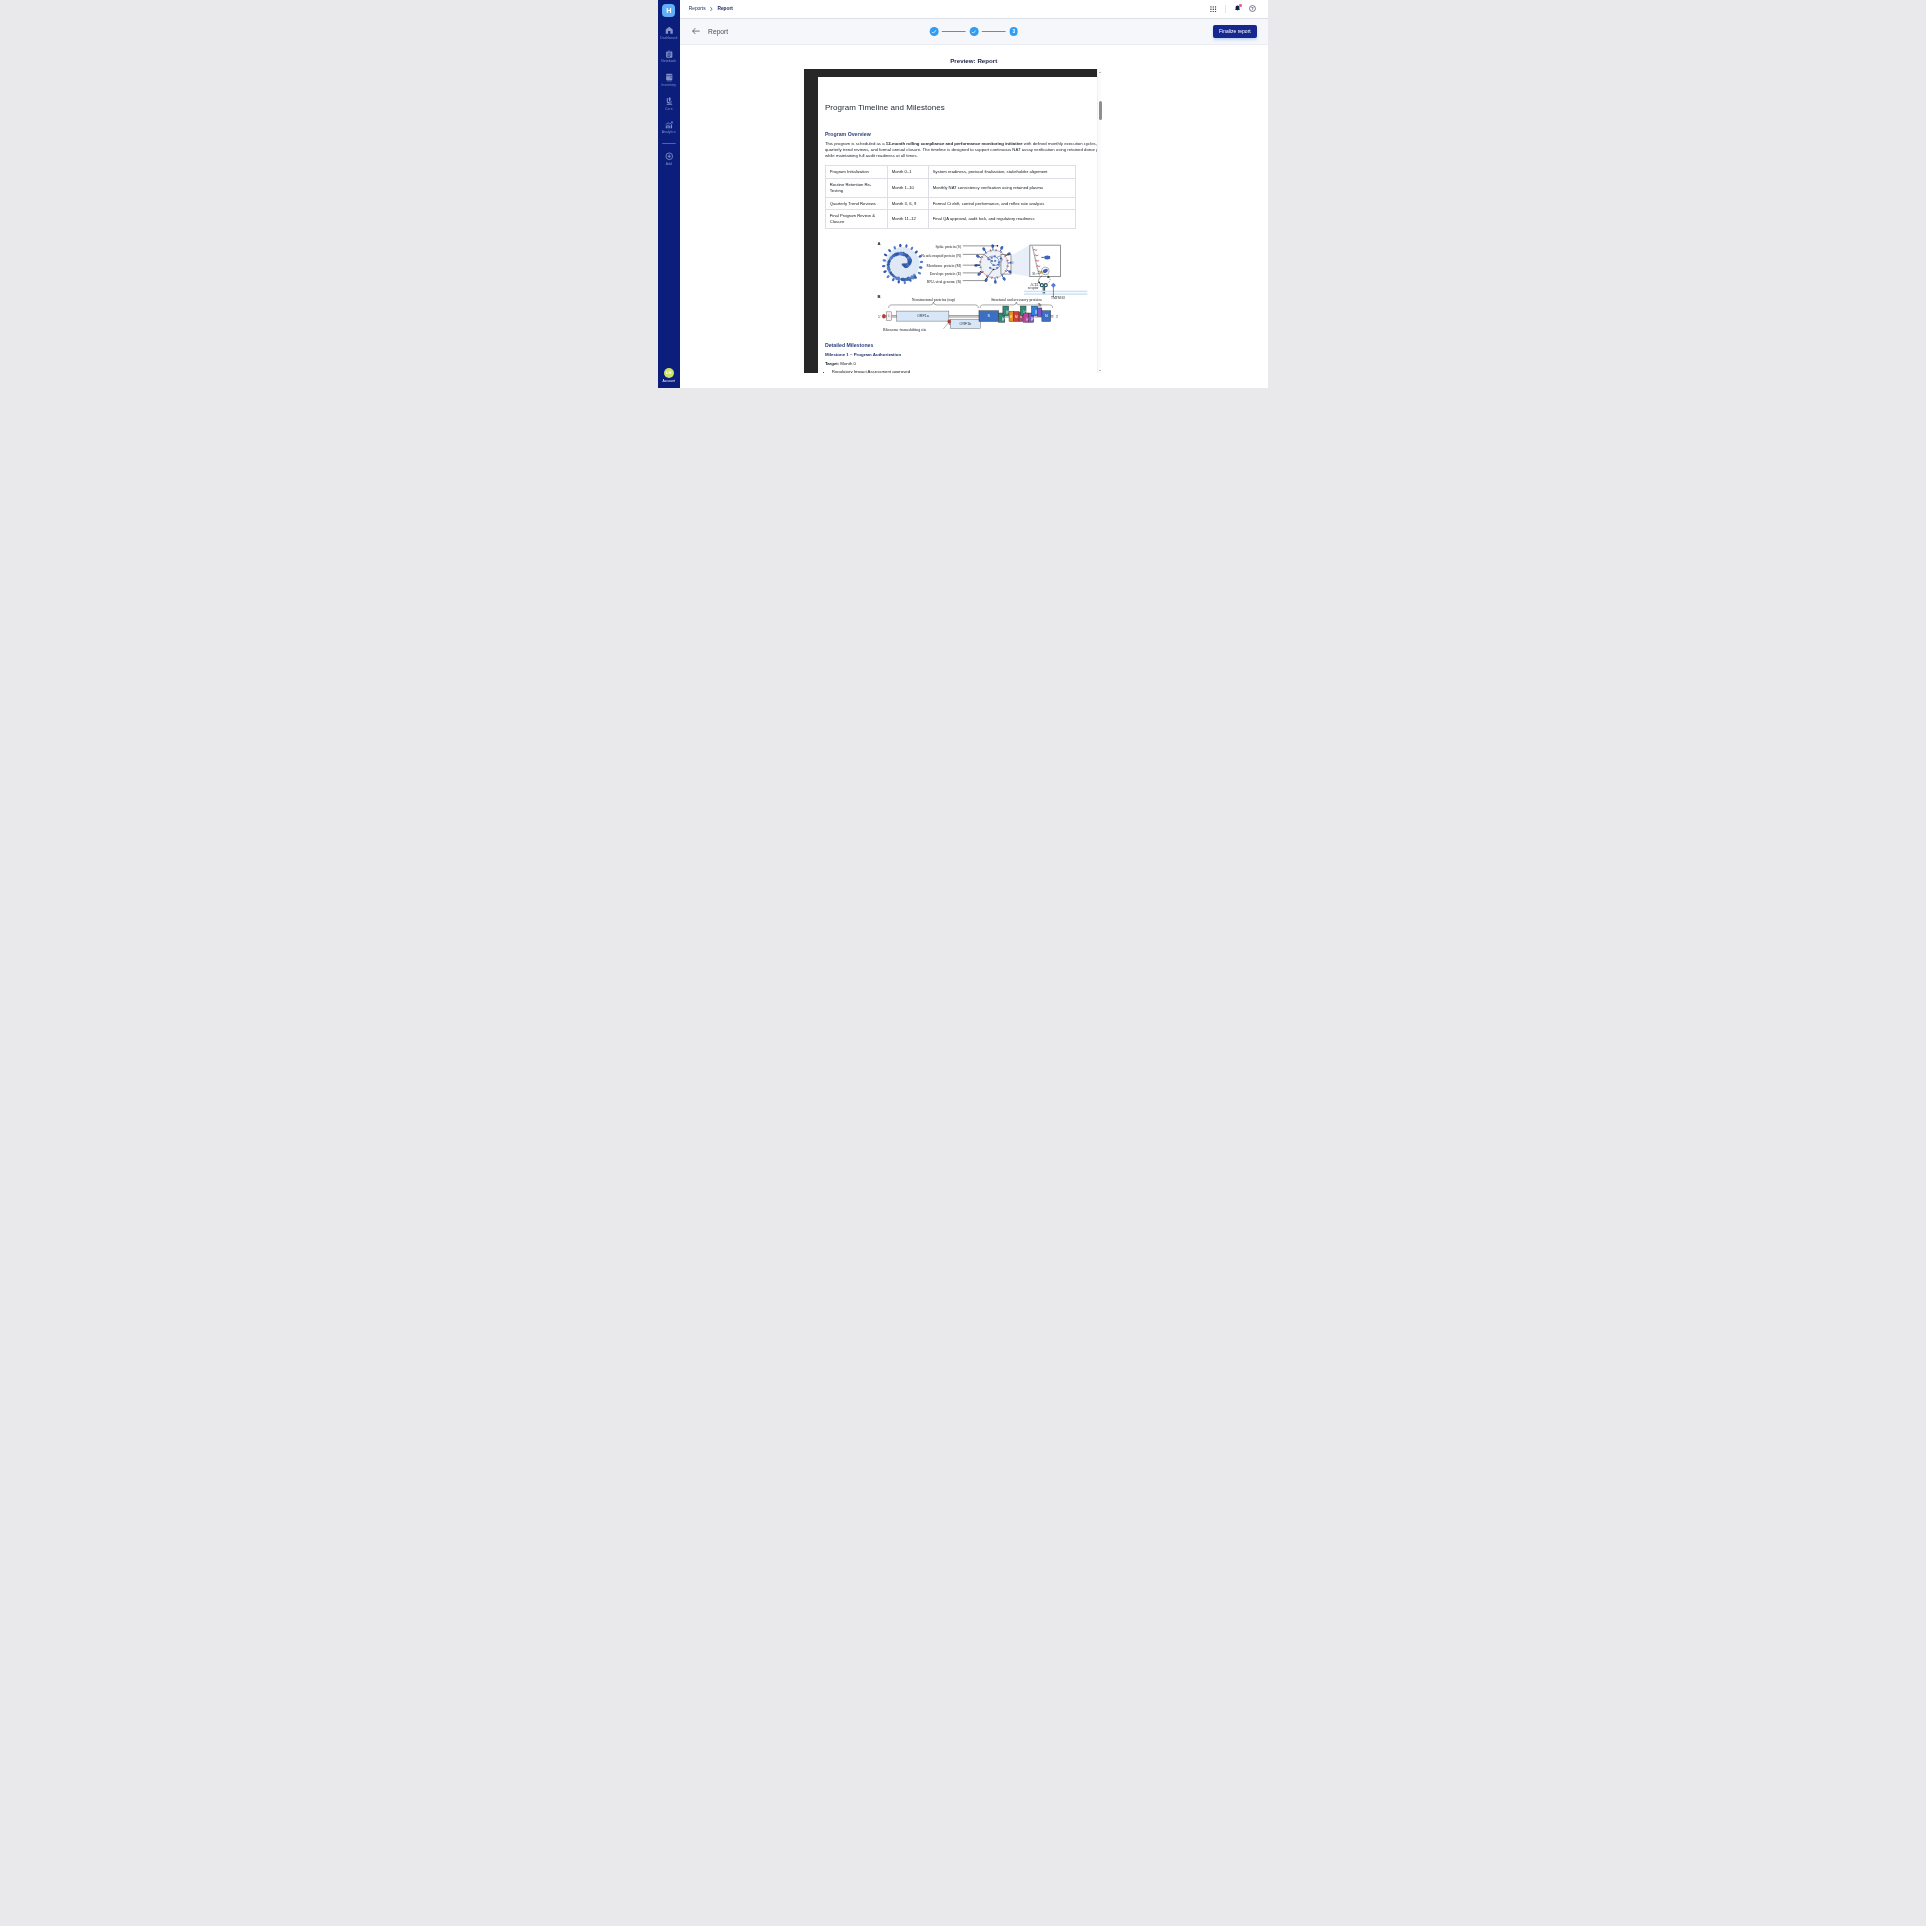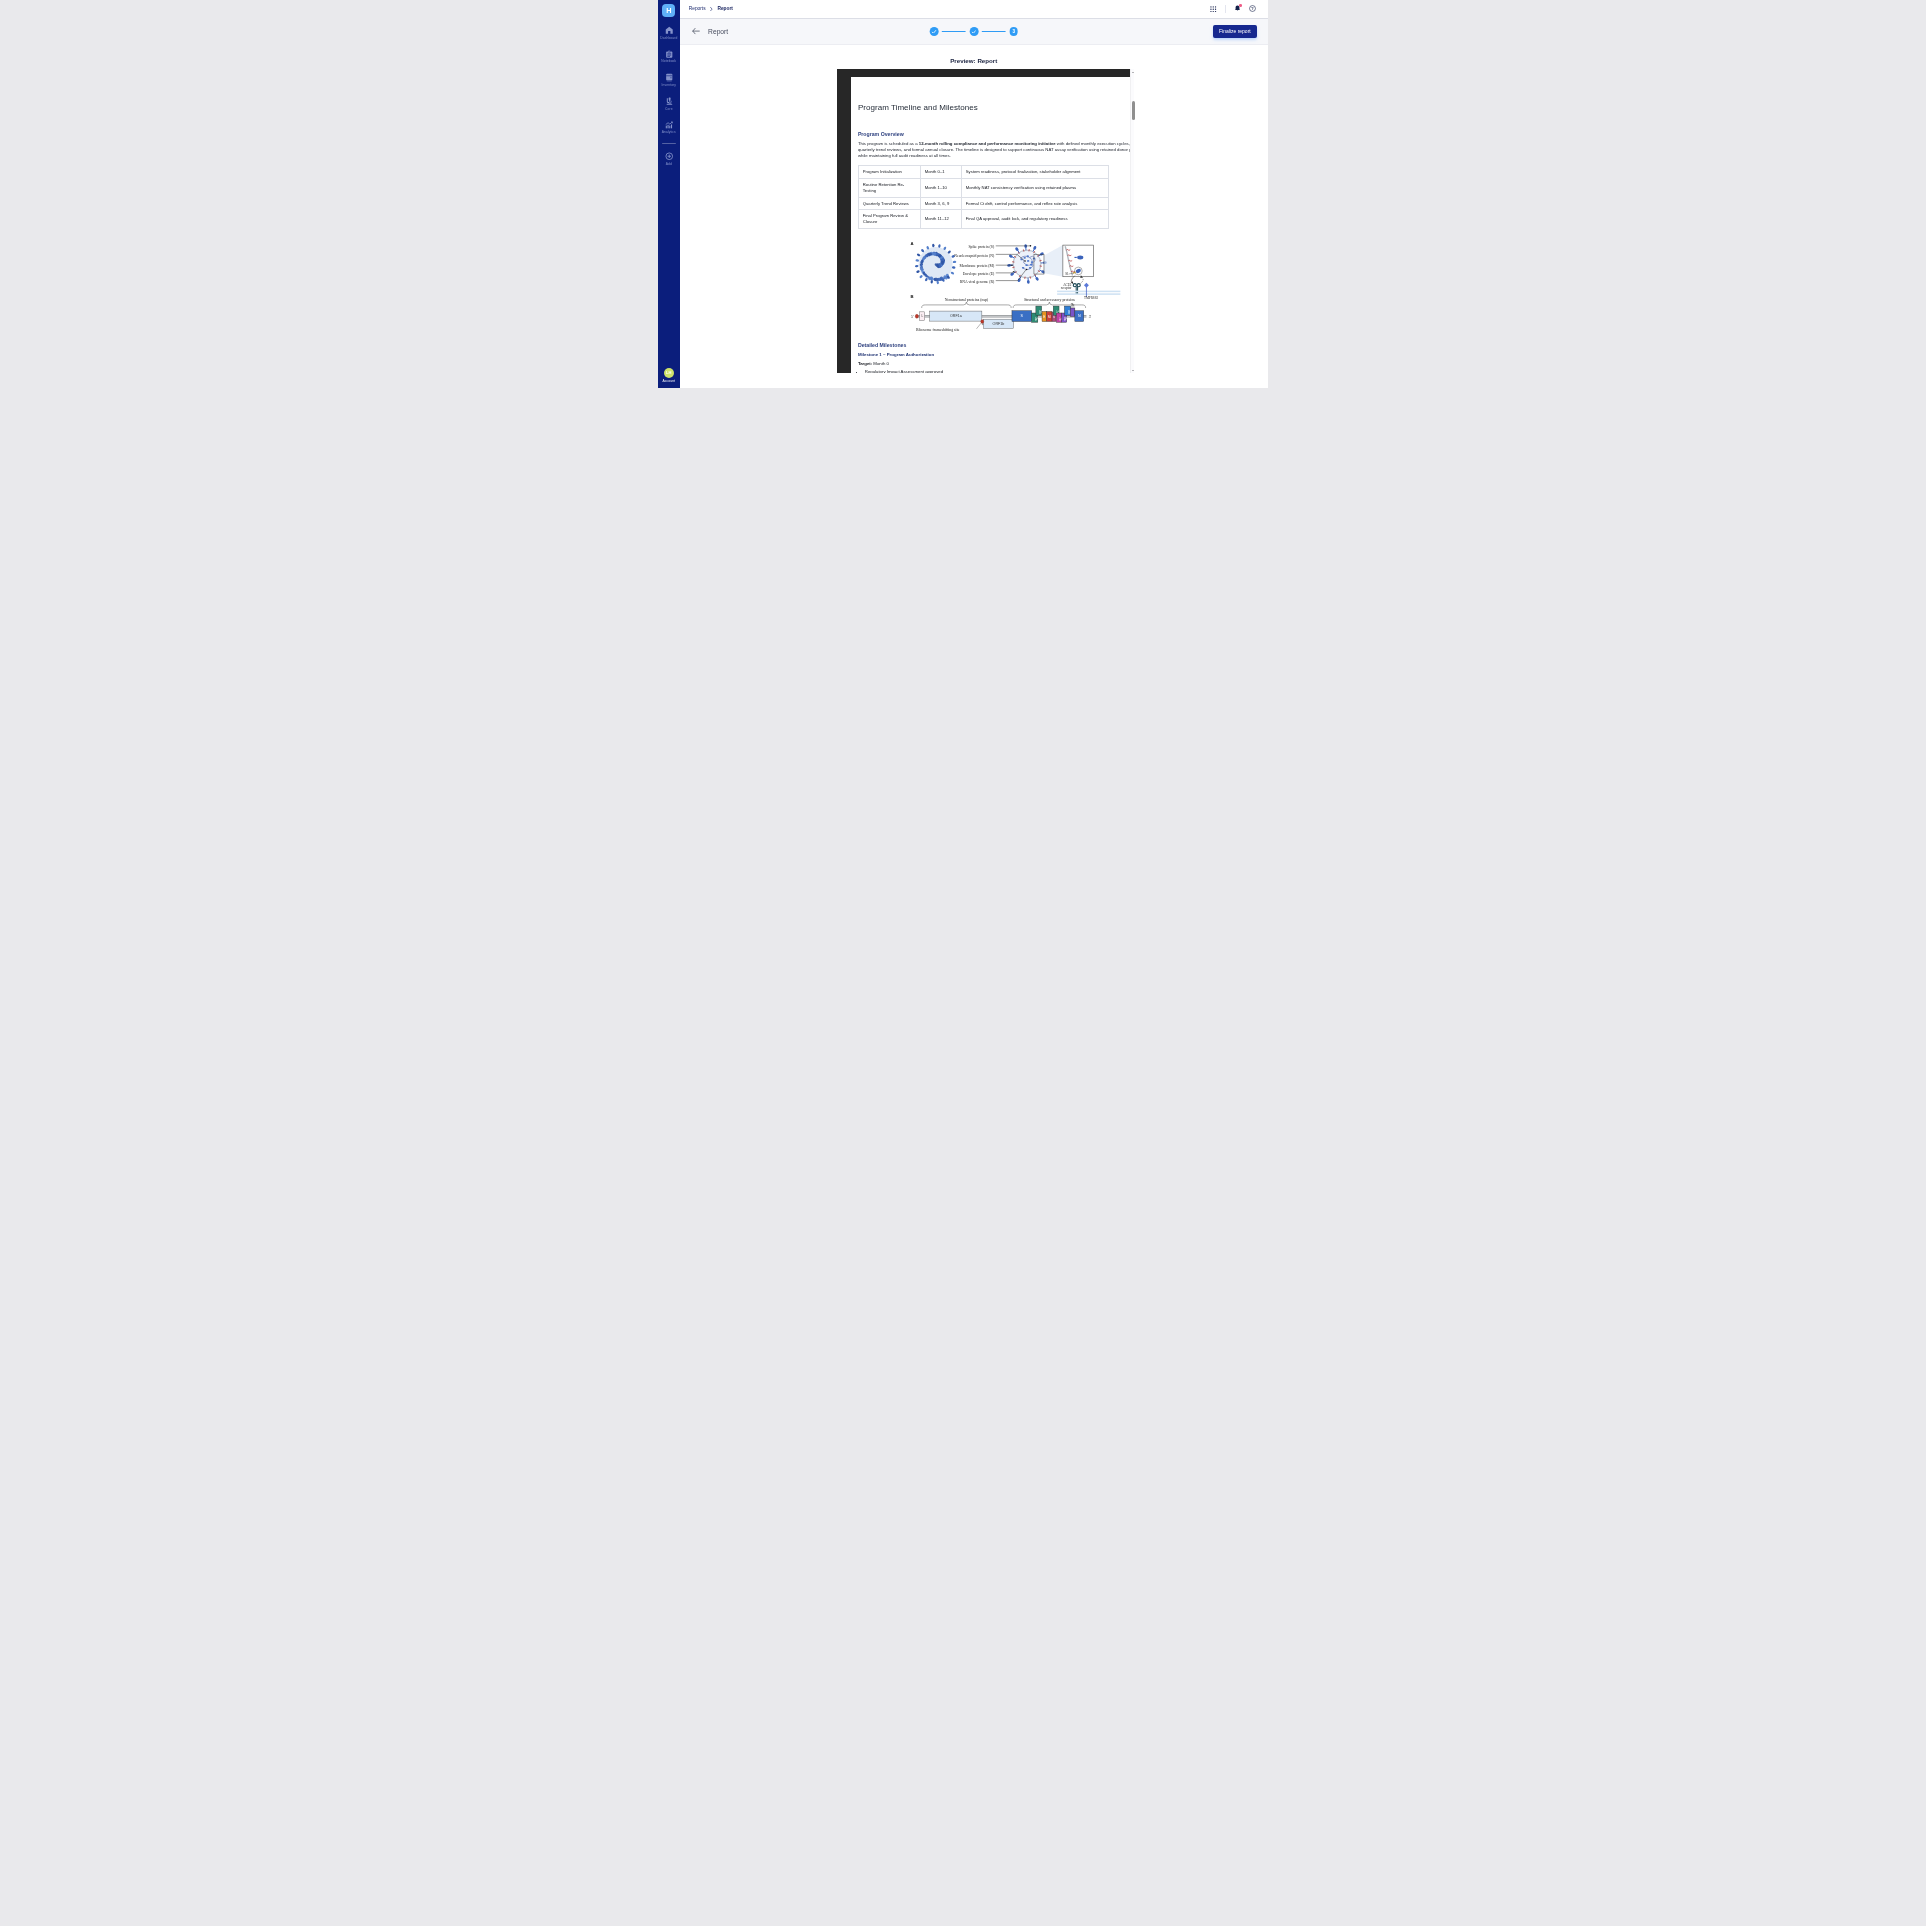--- a/index.html
+++ b/index.html
@@ -44,21 +44,21 @@
           display:flex; align-items:center; justify-content:center; cursor:pointer; }
   .step-line { width:24px; height:1.2px; background:#2f9cf5; border-radius:0.8px; margin:0 3.5px; }
   .finalize { position:absolute; right:10.8px; background:#16288f; color:#fff; border:none; border-radius:1.9px;
               height:12.3px; padding:0 6.5px; font-size:5px; font-weight:500; font-family:inherit; cursor:pointer;
               box-shadow:0 1.9px 3.1px -0.4px rgba(120,175,255,.55); }
 
   
   .main { position:absolute; left:21.6px; right:0; top:45px; bottom:0; background:#fff; }
   .preview-title { text-align:center; margin-top:11.6px; font-size:6.2px; font-weight:700; color:#1b2340; }
   .doc-viewport { width:340px; height:304px; margin:5.8px auto 0; display:flex; }
-  .doc-dark { position:relative; width:293px; height:100%; background:#272727; overflow:hidden;margin-left:33px; }
+  .doc-dark { position:relative; width:293px; height:100%; background:#272727; overflow:hidden; }
   .page { position:absolute; left:14.6px; top:8px; width:302px; height:296px; background:#fff; padding:25.4px 7px 0 6.5px; overflow:hidden; }
 
   .doc-h1 { font-size:8px; font-weight:500; color:#1f2733; letter-spacing:0.04px; }
   .doc-h2 { font-size:5.2px; font-weight:700; color:#2c3f7e; margin-top:19.6px; }
   .doc-p { margin-top:3.9px; font-size:4.3px; line-height:6.1px; color:#1a1f29; }
   .doc-table { margin-top:5.8px; border-collapse:collapse; table-layout:fixed; width:250px; }
   .doc-table td { border:0.4px solid #dcdfe6; font-size:4.2px; color:#15181f; padding:3.1px 3.9px; line-height:5.6px; vertical-align:middle; }
   .figure-wrap { margin-top:11.6px; }
   .doc-h2.milestones { margin-top:9.2px; }
   .doc-h3 { font-size:4.4px; font-weight:700; color:#1e3272; margin-top:3.5px; }

